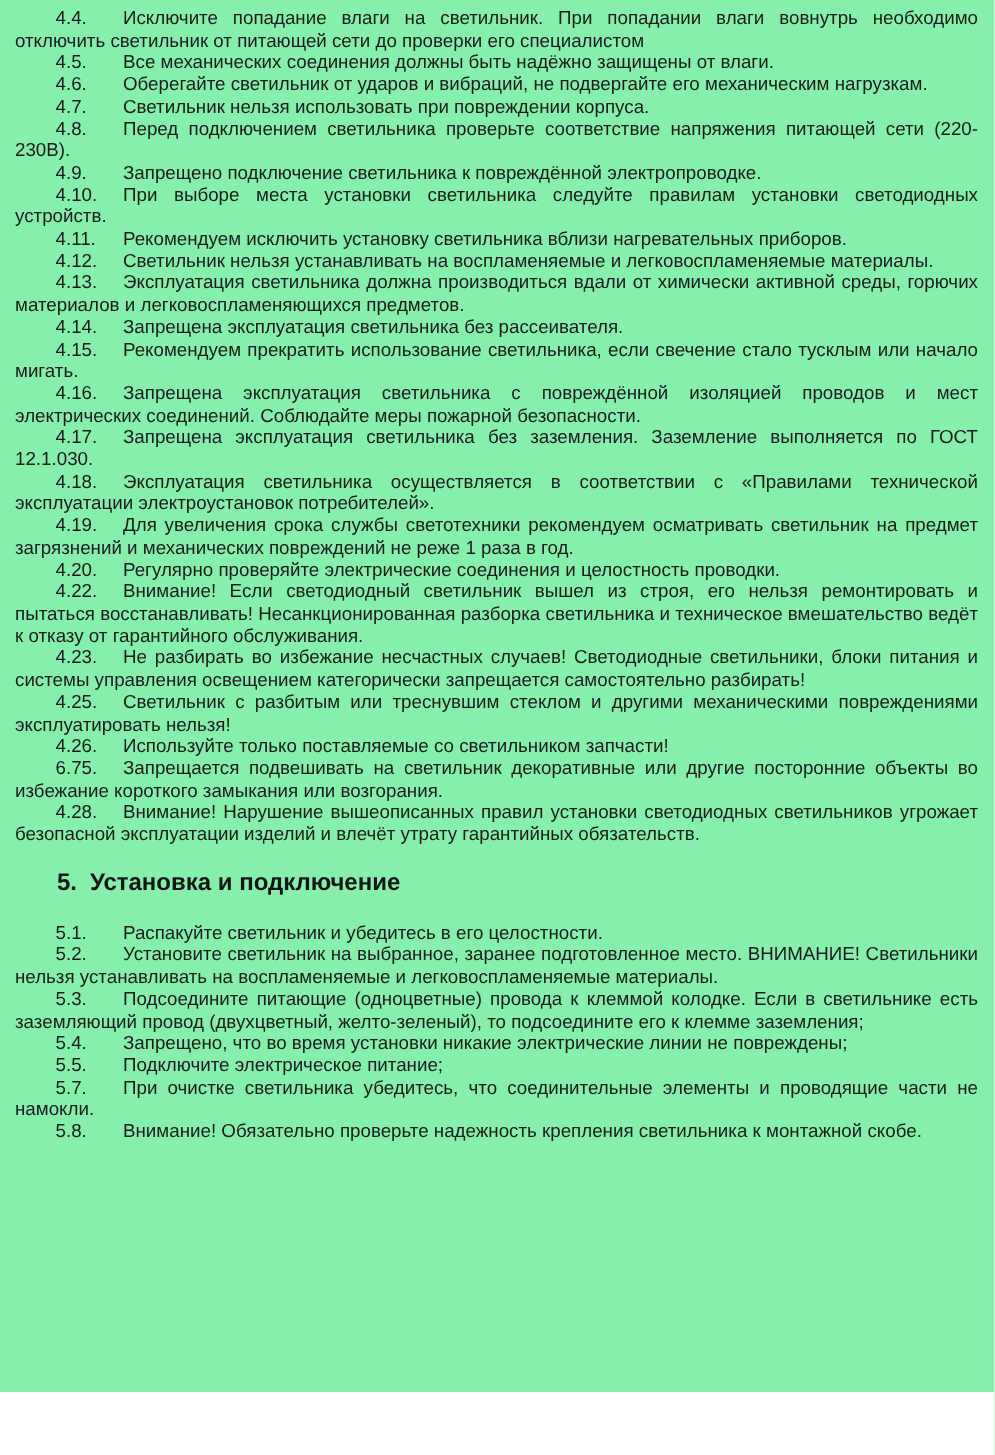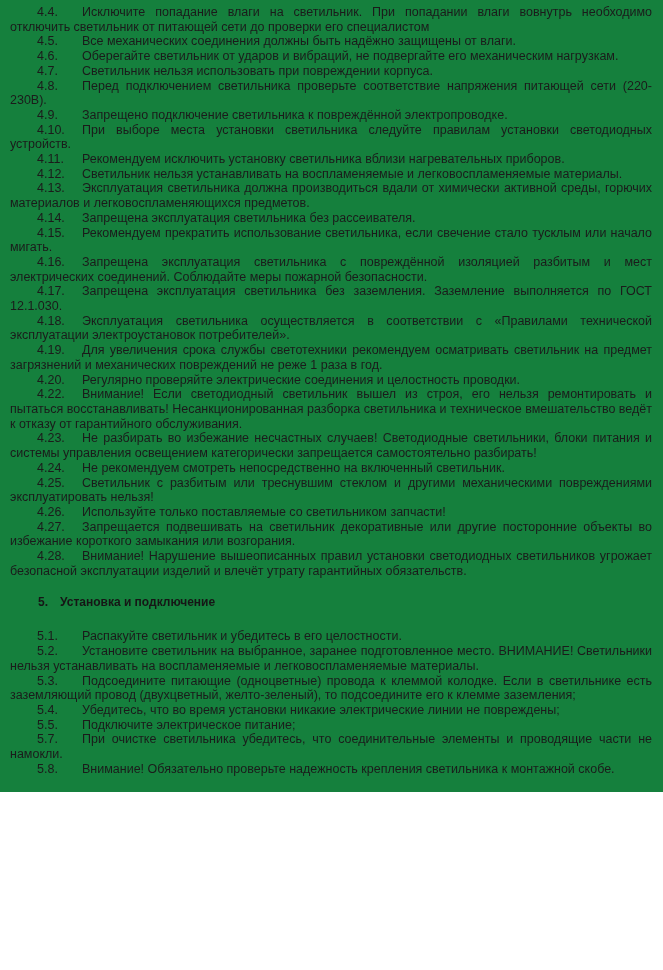--- a/index.html
+++ b/index.html
@@ -3,44 +3,44 @@
 <meta charset="utf-8">
 <style>
   html, body {
     margin: 0;
     padding: 0;
     background: #ffffff;
   }
   .page {
     position: relative;
     width: 663px;
-    height: 792px;
+    height: 928px;
     box-sizing: border-box;
-    background: #15803d;
+    background: #86efac;
     color: #1b1b1b;
     font-family: "Liberation Sans", "DejaVu Sans", sans-serif;
     font-size: 12.5px;
     line-height: 14.7px;
     padding: 5px 11px 0 10px;
     overflow: hidden;
     -webkit-font-smoothing: antialiased;
   }
   .list p.item {
     margin: 0;
     text-align: justify;
   }
   .item .num {
     display: inline-block;
     margin-left: 27px;
     width: 45px;
     vertical-align: baseline;
   }
   .heading {
     margin: 16px 0 18px 28px;
-    font-size: 12px;
+    font-size: 16px;
     line-height: 17px;
     font-weight: bold;
     color: #161616;
   }
   .heading .hnum {
     display: inline-block;
     width: 22px;
   }
 </style>
 </head>
@@ -54,41 +54,40 @@
       <p class="item"><span class="num">4.6.</span><span class="body">Оберегайте светильник от ударов и вибраций, не подвергайте его механическим нагрузкам.</span></p>
       <p class="item"><span class="num">4.7.</span><span class="body">Светильник нельзя использовать при повреждении корпуса.</span></p>
       <p class="item"><span class="num">4.8.</span><span class="body">Перед подключением светильника проверьте соответствие напряжения питающей сети (220-230В).</span></p>
       <p class="item"><span class="num">4.9.</span><span class="body">Запрещено подключение светильника к повреждённой электропроводке.</span></p>
       <p class="item"><span class="num">4.10.</span><span class="body">При выборе места установки светильника следуйте правилам установки светодиодных устройств.</span></p>
       <p class="item"><span class="num">4.11.</span><span class="body">Рекомендуем исключить установку светильника вблизи нагревательных приборов.</span></p>
       <p class="item"><span class="num">4.12.</span><span class="body">Светильник нельзя устанавливать на воспламеняемые и легковоспламеняемые материалы.</span></p>
       <p class="item"><span class="num">4.13.</span><span class="body">Эксплуатация светильника должна производиться вдали от химически активной среды, горючих материалов и легковоспламеняющихся предметов.</span></p>
       <p class="item"><span class="num">4.14.</span><span class="body">Запрещена эксплуатация светильника без рассеивателя.</span></p>
       <p class="item"><span class="num">4.15.</span><span class="body">Рекомендуем прекратить использование светильника, если свечение стало тусклым или начало мигать.</span></p>
-      <p class="item"><span class="num">4.16.</span><span class="body">Запрещена эксплуатация светильника с повреждённой изоляцией разбитым и мест электрических соединений. Соблюдайте меры пожарной безопасности.</span></p>
+      <p class="item"><span class="num">4.16.</span><span class="body">Запрещена эксплуатация светильника с повреждённой изоляцией проводов и мест электрических соединений. Соблюдайте меры пожарной безопасности.</span></p>
       <p class="item"><span class="num">4.17.</span><span class="body">Запрещена эксплуатация светильника без заземления. Заземление выполняется по ГОСТ 12.1.030.</span></p>
       <p class="item"><span class="num">4.18.</span><span class="body">Эксплуатация светильника осуществляется в соответствии с «Правилами технической эксплуатации электроустановок потребителей».</span></p>
       <p class="item"><span class="num">4.19.</span><span class="body">Для увеличения срока службы светотехники рекомендуем осматривать светильник на предмет загрязнений и механических повреждений не реже 1 раза в год.</span></p>
       <p class="item"><span class="num">4.20.</span><span class="body">Регулярно проверяйте электрические соединения и целостность проводки.</span></p>
       <p class="item"><span class="num">4.22.</span><span class="body">Внимание! Если светодиодный светильник вышел из строя, его нельзя ремонтировать и пытаться восстанавливать! Несанкционированная разборка светильника и техническое вмешательство ведёт к отказу от гарантийного обслуживания.</span></p>
       <p class="item"><span class="num">4.23.</span><span class="body">Не разбирать во избежание несчастных случаев! Светодиодные светильники, блоки питания и системы управления освещением категорически запрещается самостоятельно разбирать!</span></p>
-      <p class="item"><span class="num">4.24.</span><span class="body">Не рекомендуем смотреть непосредственно на включенный светильник.</span></p>
       <p class="item"><span class="num">4.25.</span><span class="body">Светильник с разбитым или треснувшим стеклом и другими механическими повреждениями эксплуатировать нельзя!</span></p>
       <p class="item"><span class="num">4.26.</span><span class="body">Используйте только поставляемые со светильником запчасти!</span></p>
-      <p class="item"><span class="num">4.27.</span><span class="body">Запрещается подвешивать на светильник декоративные или другие посторонние объекты во избежание короткого замыкания или возгорания.</span></p>
+      <p class="item"><span class="num">6.75.</span><span class="body">Запрещается подвешивать на светильник декоративные или другие посторонние объекты во избежание короткого замыкания или возгорания.</span></p>
       <p class="item"><span class="num">4.28.</span><span class="body">Внимание! Нарушение вышеописанных правил установки светодиодных светильников угрожает безопасной эксплуатации изделий и влечёт утрату гарантийных обязательств.</span></p>
     </div>
 
   <h2 class="heading">
     <span class="hnum">5.</span><span>Установка и подключение</span>
   </h2>
 
   <div class="list">
       <p class="item"><span class="num">5.1.</span><span class="body">Распакуйте светильник и убедитесь в его целостности.</span></p>
       <p class="item"><span class="num">5.2.</span><span class="body">Установите светильник на выбранное, заранее подготовленное место. ВНИМАНИЕ! Светильники нельзя устанавливать на воспламеняемые и легковоспламеняемые материалы.</span></p>
       <p class="item"><span class="num">5.3.</span><span class="body">Подсоедините питающие (одноцветные) провода к клеммой колодке. Если в светильнике есть заземляющий провод (двухцветный, желто-зеленый), то подсоедините его к клемме заземления;</span></p>
-      <p class="item"><span class="num">5.4.</span><span class="body">Убедитесь, что во время установки никакие электрические линии не повреждены;</span></p>
+      <p class="item"><span class="num">5.4.</span><span class="body">Запрещено, что во время установки никакие электрические линии не повреждены;</span></p>
       <p class="item"><span class="num">5.5.</span><span class="body">Подключите электрическое питание;</span></p>
       <p class="item"><span class="num">5.7.</span><span class="body">При очистке светильника убедитесь, что соединительные элементы и проводящие части не намокли.</span></p>
       <p class="item"><span class="num">5.8.</span><span class="body">Внимание! Обязательно проверьте надежность крепления светильника к монтажной скобе.</span></p>
     </div>
 
 </div>
 
 </body></html>

